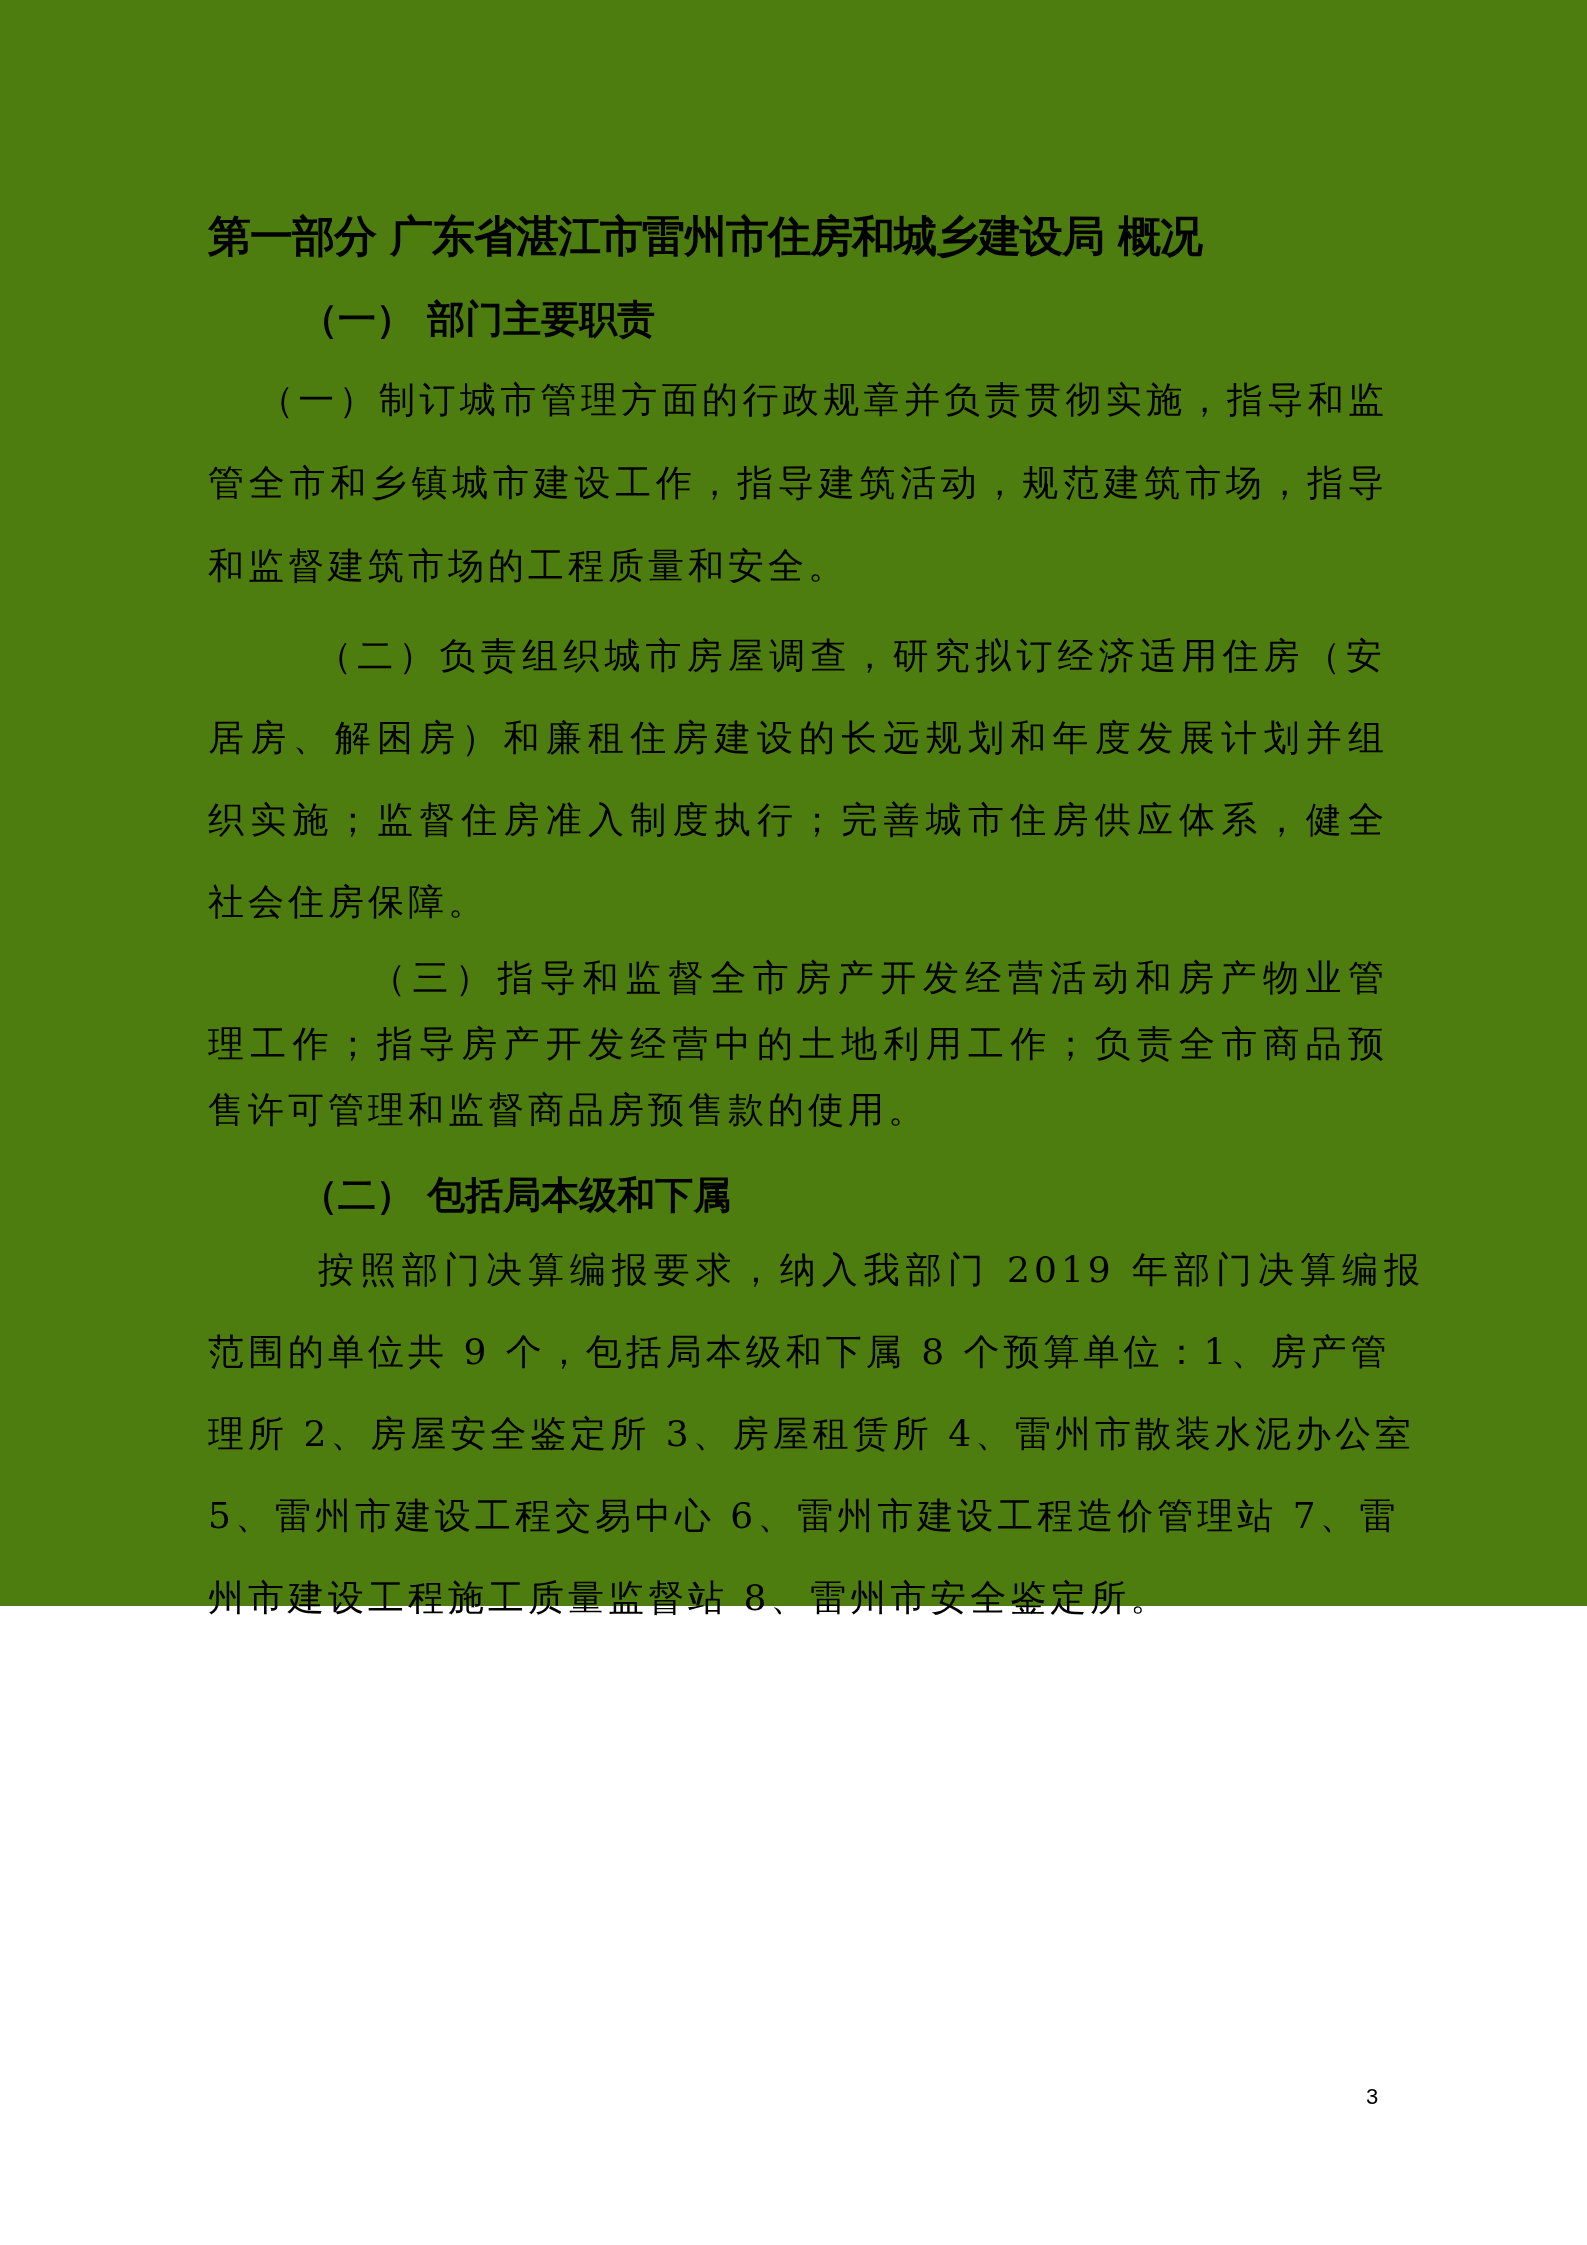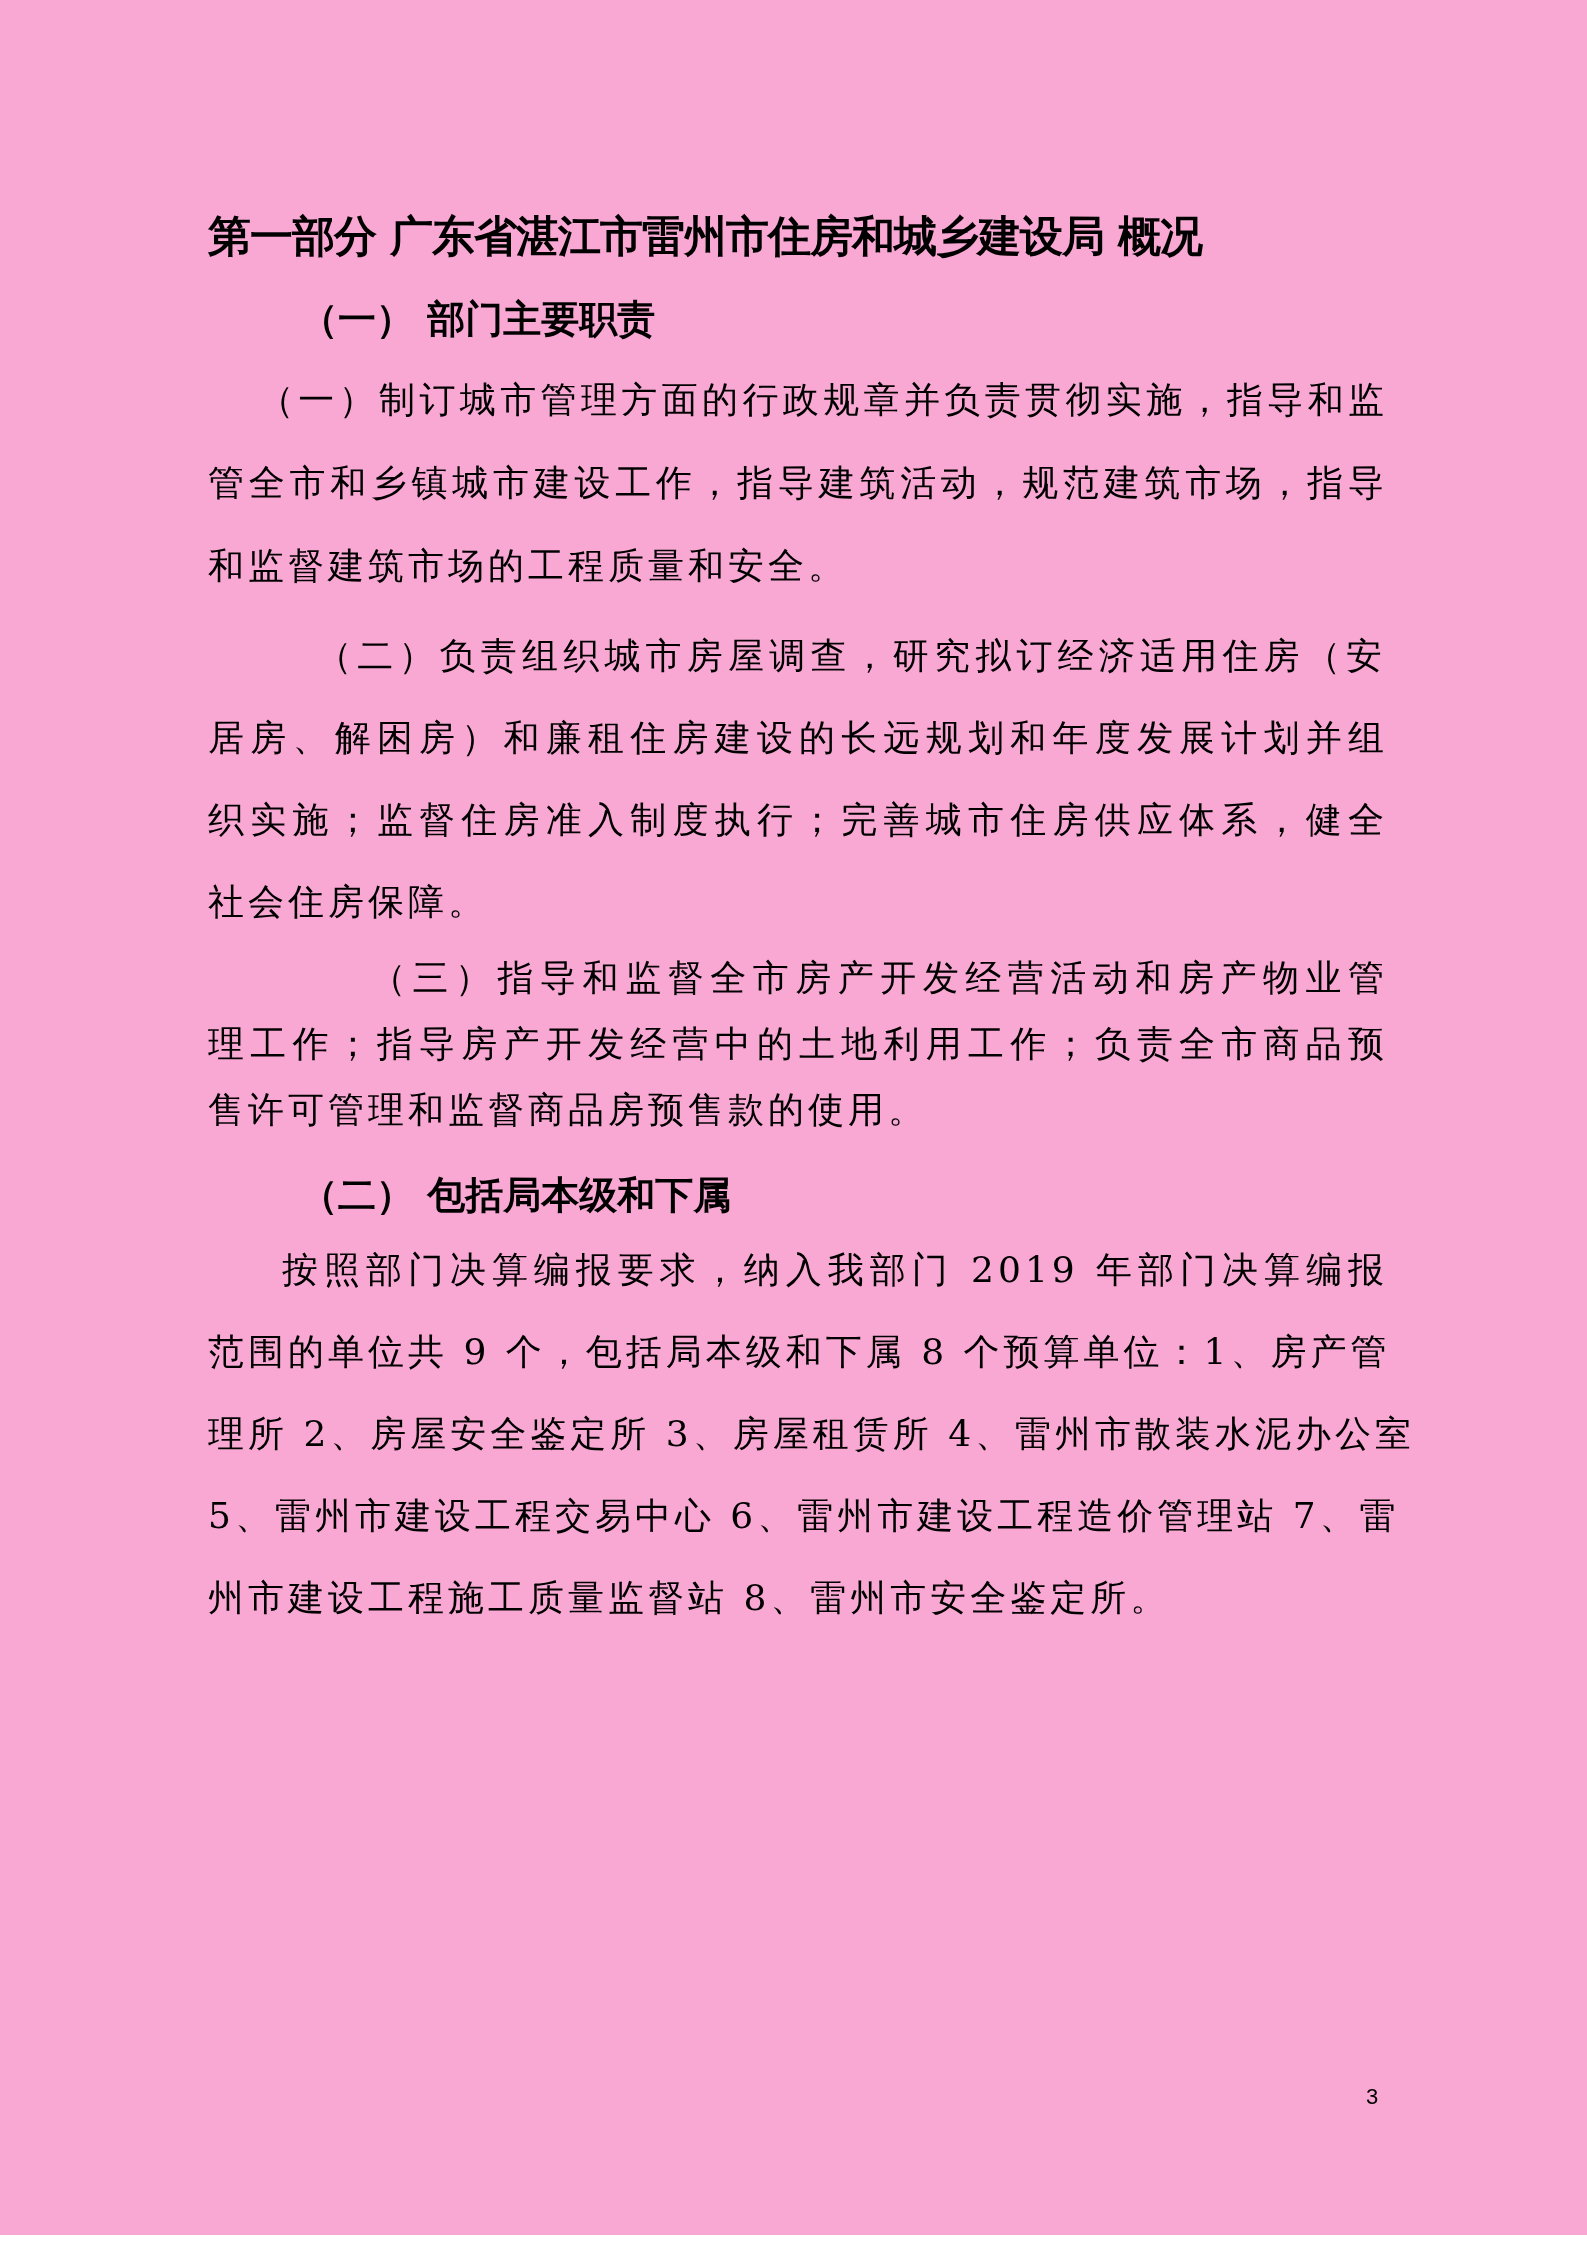--- a/index.html
+++ b/index.html
@@ -1,17 +1,17 @@
 <!DOCTYPE html>
 <html><head>
   <meta charset="utf-8">
   <style>
     html, body { margin: 0; padding: 0; background: #ffffff; }
     body { width: 1587px; height: 2245px; position: relative; overflow: hidden; color: #000; }
-    .page { position: absolute; left: 0; top: 0; width: 1587px; height: 2235px; background: #f9a8d4; }
+    .page { position: absolute; left: 0; top: 0; width: 1587px; height: 1606px; background: #4d7c0f; }
     .title {
       position: absolute; left: 208px; top: 196px; width: 1180px;
       font-family: "DejaVu Sans", sans-serif; font-weight: bold;
       font-size: 43px; line-height: 80px; white-space: nowrap; letter-spacing: -1px;
     }
     .h2 {
       position: absolute; left: 300px;
       font-family: "DejaVu Sans", sans-serif; font-weight: bold;
       font-size: 38px; line-height: 70px; white-space: nowrap;
     }
@@ -70,21 +70,21 @@
     </div>
   <div class="line" style="top:1014px;">
       <span class="txt">理工作；指导房产开发经营中的土地利用工作；负责全市商品预</span>
     </div>
   <div class="line last" style="top:1080px;">
       <span class="txt">售许可管理和监督商品房预售款的使用。</span>
     </div>
 
   <div class="h2" style="top:1160px;">（二） 包括局本级和下属</div>
 
-  <div class="line indent4" style="top:1240px;">
+  <div class="line indent4" style="top:1240px;margin-left:36px;">
       <span class="txt">按照部门决算编报要求，纳入我部门 2019 年部门决算编报</span>
     </div>
   <div class="line" style="top:1322px;">
       <span class="txt">范围的单位共 9 个，包括局本级和下属 8 个预算单位：1、房产管</span>
     </div>
   <div class="line" style="top:1404px;">
       <span class="txt">理所 2、房屋安全鉴定所 3、房屋租赁所 4、雷州市散装水泥办公室</span>
     </div>
   <div class="line" style="top:1486px;">
       <span class="txt">5、雷州市建设工程交易中心 6、雷州市建设工程造价管理站 7、雷</span>

